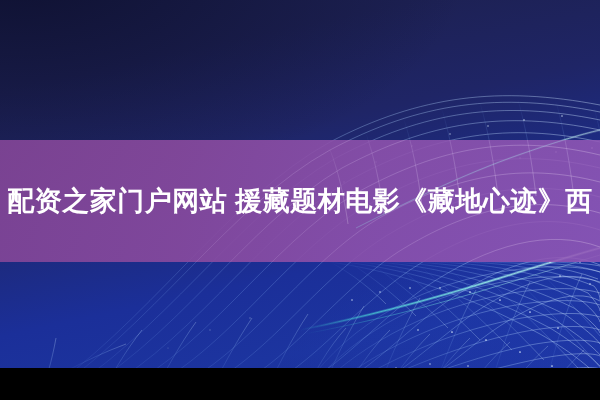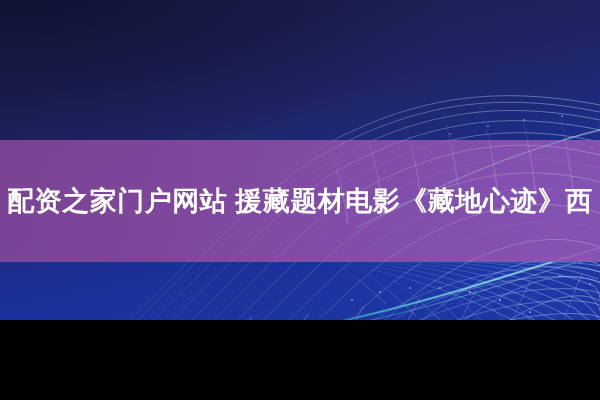--- a/index.html
+++ b/index.html
@@ -3,21 +3,21 @@
 <meta charset="utf-8">
 <style>
   html, body {
     margin: 0;
     padding: 0;
     background: #000;
   }
   #stage {
     position: relative;
     width: 600px;
-    height: 320px;
+    height: 368px;
     overflow: hidden;
     font-family: "Liberation Sans", "DejaVu Sans", sans-serif;
   }
 
   
   .bg-base {
     position: absolute;
     inset: 0;
     background:
       linear-gradient(168deg,

